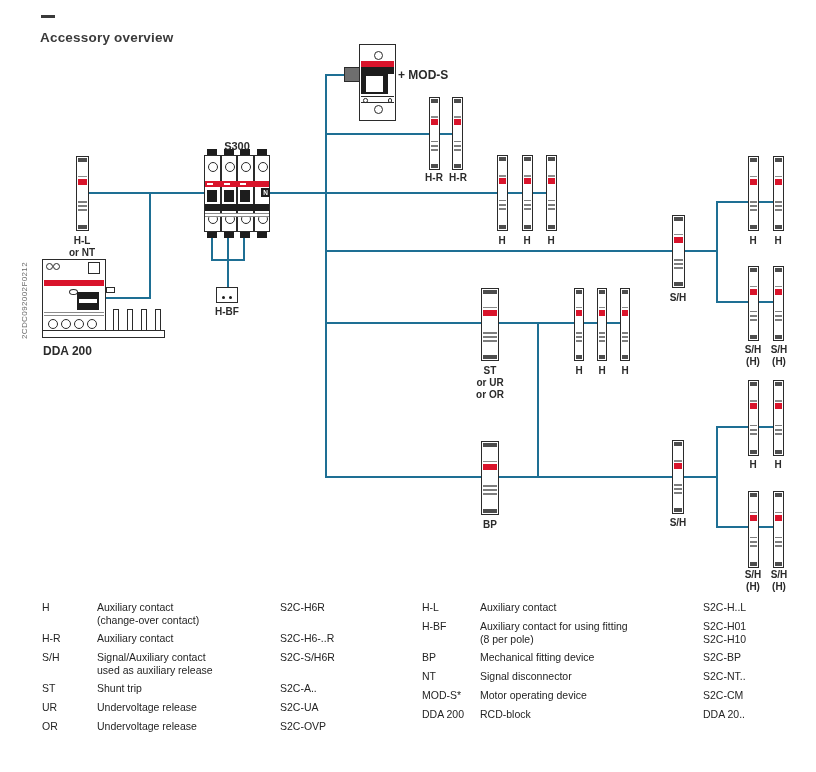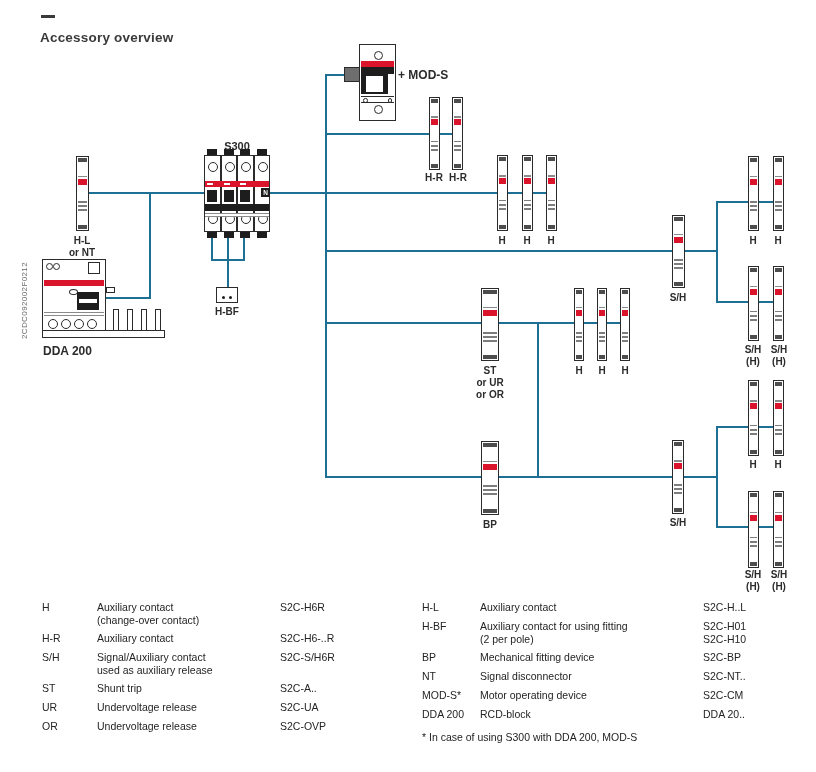--- a/index.html
+++ b/index.html
@@ -450,21 +450,21 @@
           <div>Auxiliary contact</div>
         </div>
       <div class="lcode">
           <div>S2C-H..L</div>
         </div>
     </div>
     <div class="lrow" style="left:422px;top:620px;width:370px;">
       <span class="lterm">H-BF</span>
       <div class="ldesc">
           <div>Auxiliary contact for using fitting</div>
-          <div>(2 per pole)</div>
+          <div>(8 per pole)</div>
         </div>
       <div class="lcode">
           <div>S2C-H01</div>
           <div>S2C-H10</div>
         </div>
     </div>
     <div class="lrow" style="left:422px;top:651px;width:370px;">
       <span class="lterm">BP</span>
       <div class="ldesc">
           <div>Mechanical fitting device</div>
@@ -496,16 +496,15 @@
       <div class="ldesc">
           <div>RCD-block</div>
         </div>
       <div class="lcode">
           <div>DDA 20..</div>
         </div>
     </div>
   </div>
 
   <div id="footnote">
-    <div>* In case of using S300 with DDA 200, MOD-S</div>
   </div>
 
 </div>
 
 </body></html>

